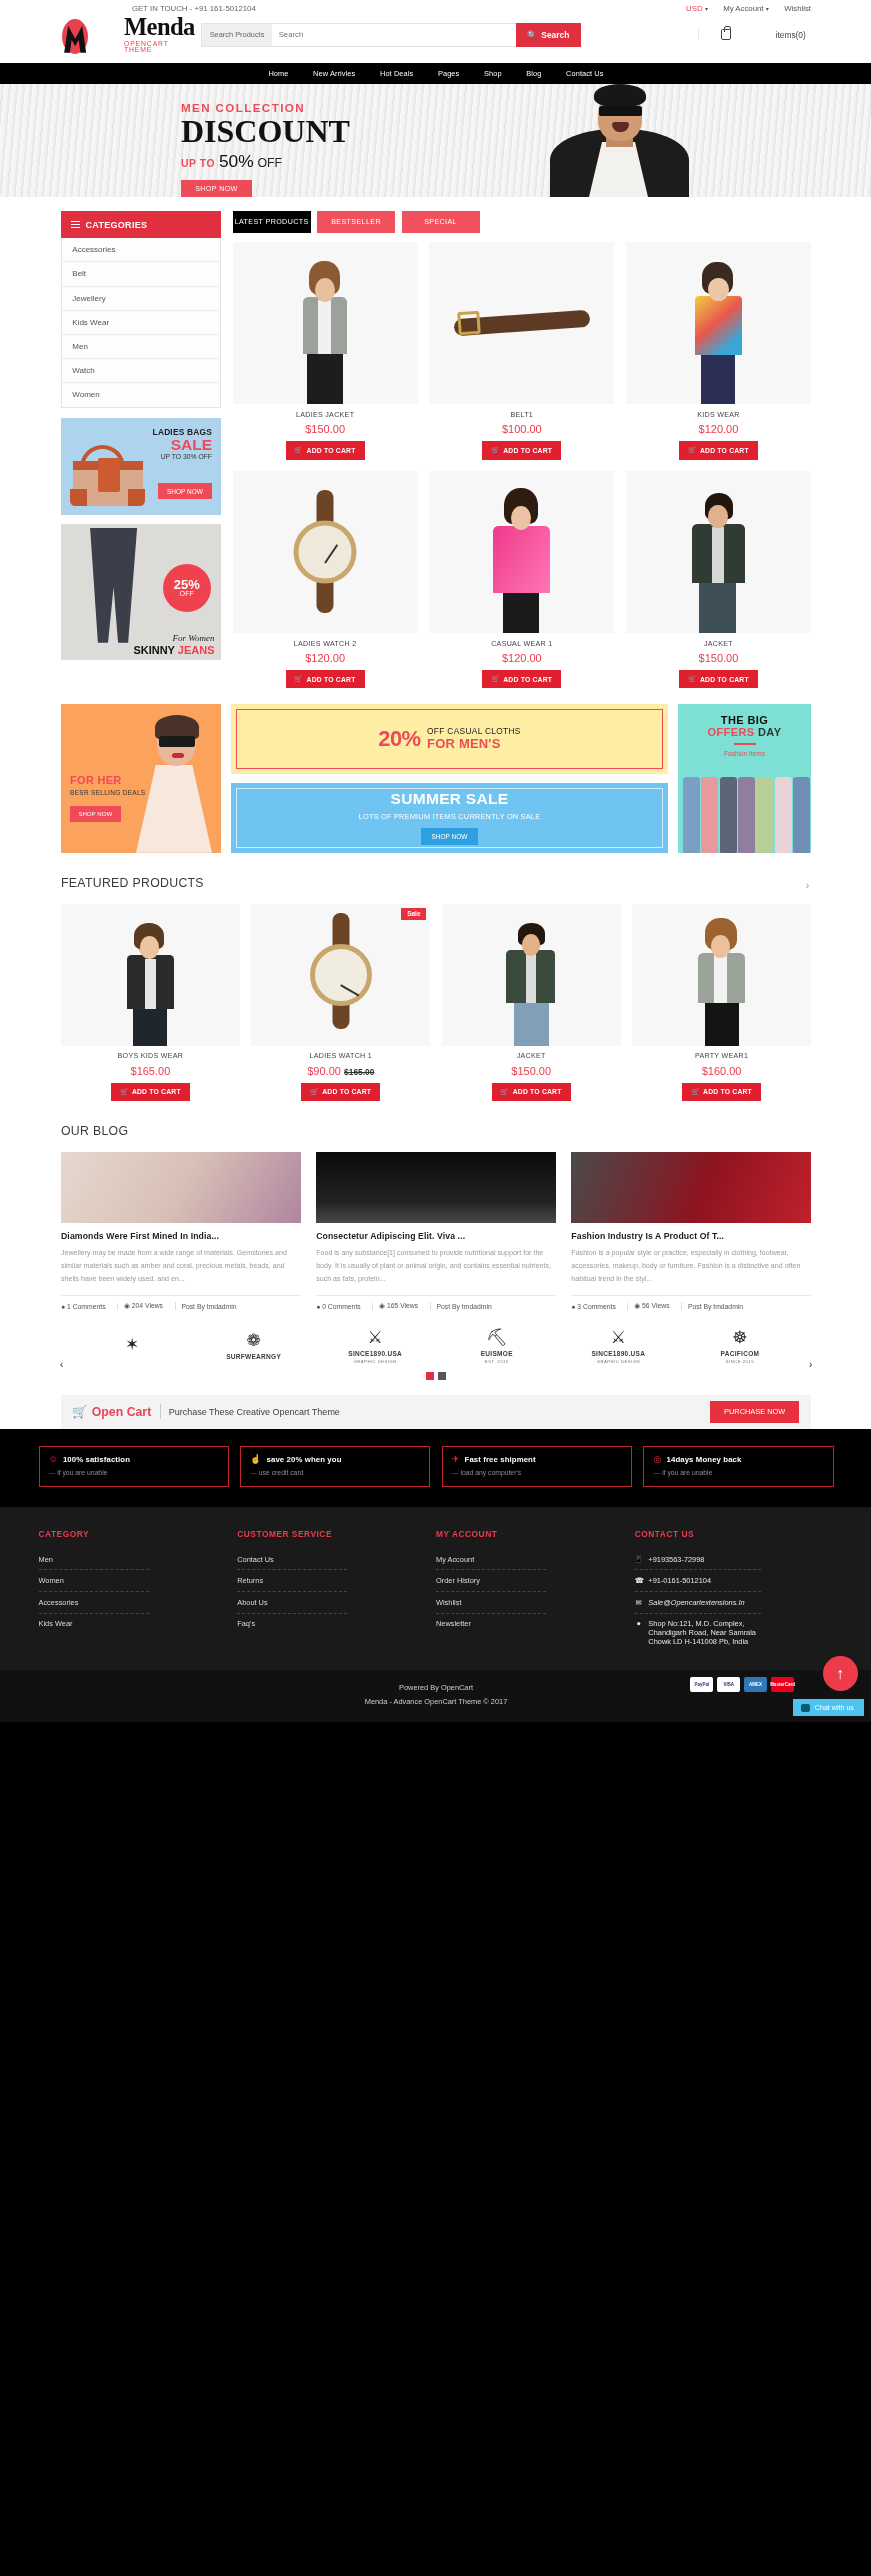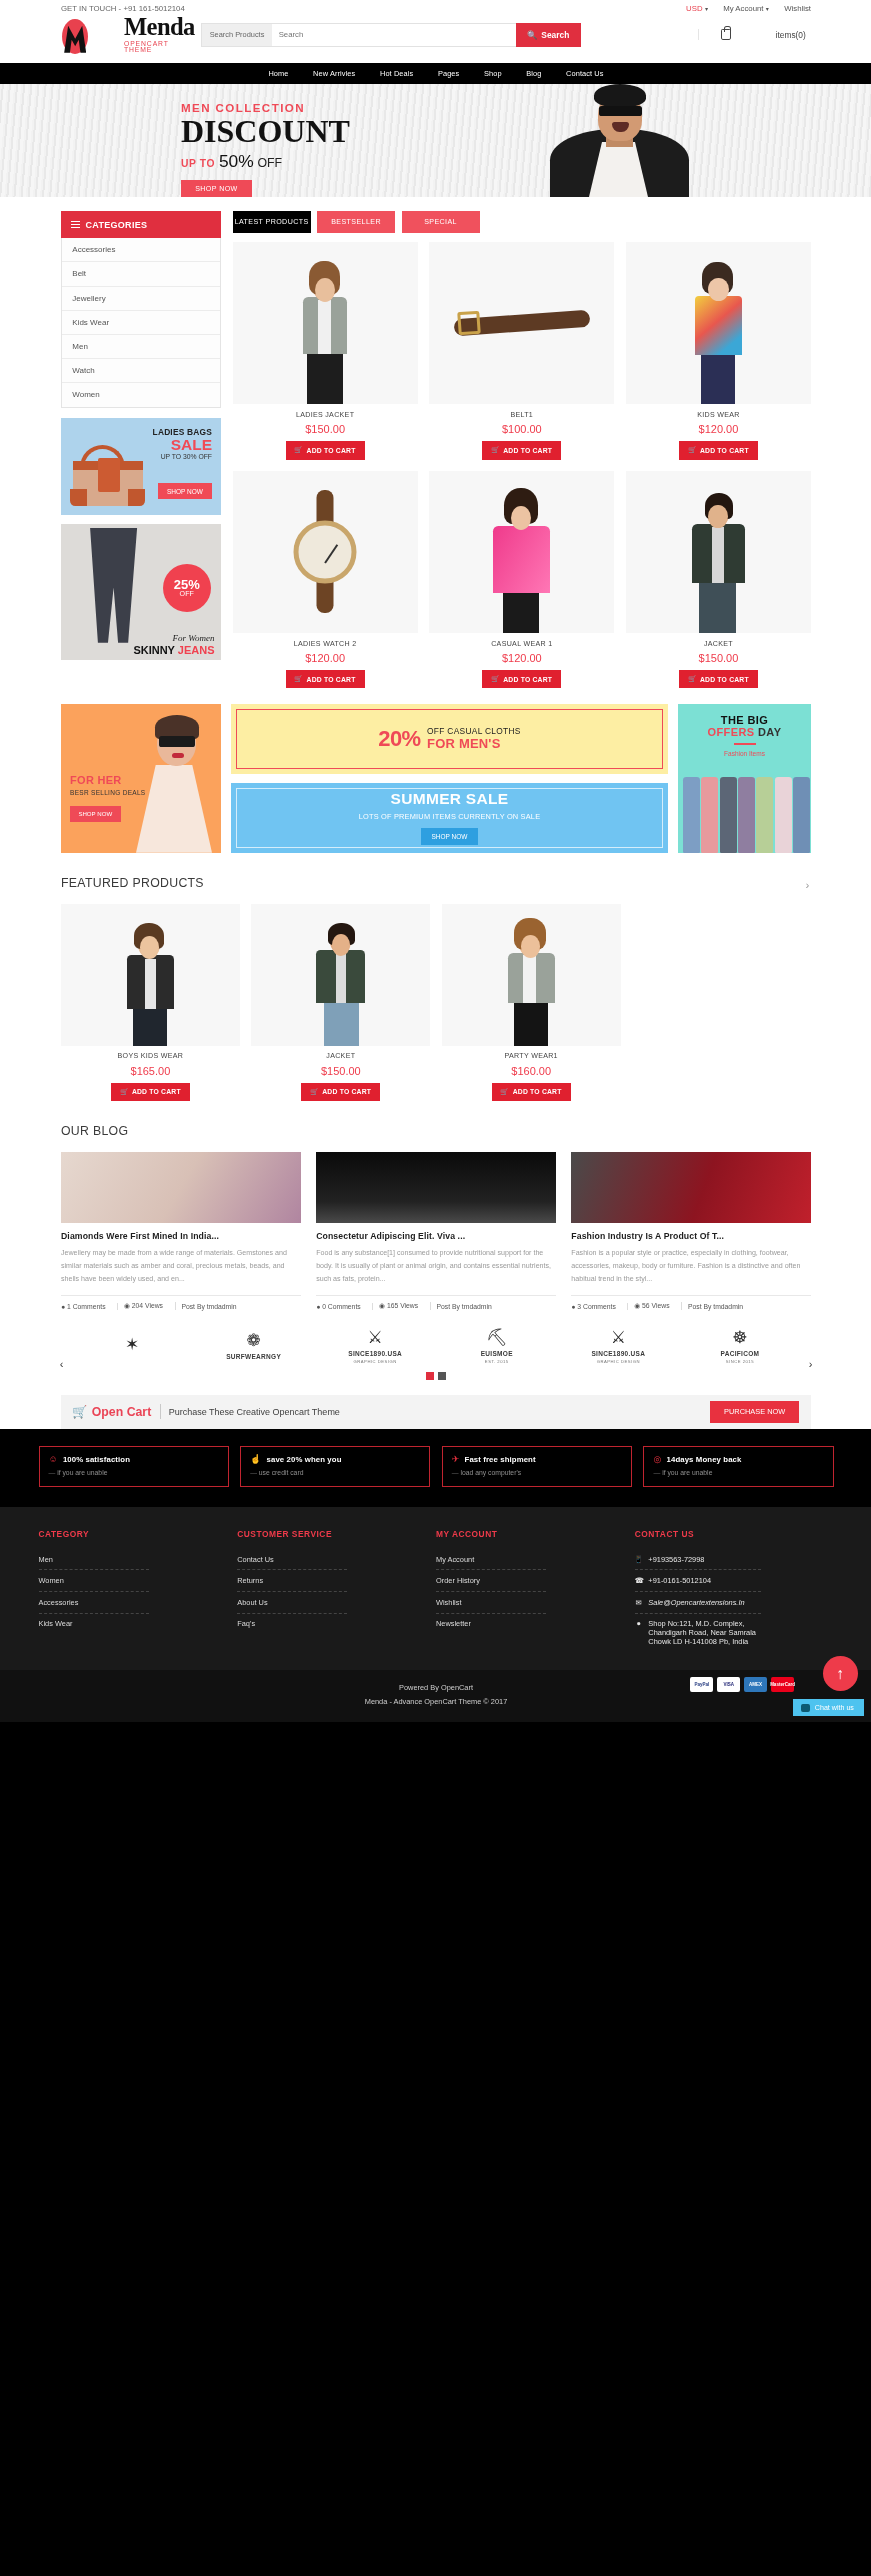--- a/index.html
+++ b/index.html
@@ -9,21 +9,21 @@
     font-family: "Liberation Sans", sans-serif;
     color: #333;
   }
   .page { width: 872px; background:#000; }
   .wrap { width: 872px; background:#fff; }
   .container { width: 750px; margin: 0 auto; }
 
   
   .topbar { background:#fff; padding:3.9px 0 0; }
   .topbar-inner { display:flex; align-items:center; font-size:7.8px; color:#555; }
-  .topbar-touch { color:#666; font-size:7.8px; }
+  .topbar-touch { margin-left:71px; color:#666; font-size:7.8px; }
   .topbar-right { margin-left:auto; display:flex; align-items:center; gap:14.2px; font-size:7.8px; }
   .topbar-usd { color:#e8414e; }
   .caret { font-size:5.2px; margin-left:1.3px; }
 
   
   .header { display:flex; align-items:center; padding:2.6px 0 9px; }
   .logo { width:136px; display:flex; align-items:flex-end;gap:33px; }
   .logo-mark {
     width:28.4px;height:35px;position:relative;margin-right:2.6px;
   }
@@ -579,20 +579,36 @@
           </div>
         </div>
         <div class="name">BOYS KIDS WEAR</div>
         <div class="price">$165.00</div>
         <button class="atc">
               <span>🛒</span>
               <span>ADD TO CART</span>
             </button>
       </div>
 
+      <div class="prod feat">
+        <div class="img">
+          <div class="sale-tag">Sale</div>
+          <div style="position:absolute;left:50%;top:9px;transform:translateX(-50%);width:17px;height:116px;background:#6d4424;border-radius:7.8px;"></div>
+          <div style="position:absolute;left:50%;top:50%;transform:translate(-50%,-50%);width:62px;height:62px;border-radius:50%;background:#f1ece0;border:5.8px solid #c9a66b;"></div>
+          <div style="position:absolute;left:50%;top:50%;transform:translate(-50%,-50%) rotate(120deg);width:1.9px;height:20.7px;background:#333;transform-origin:50% 100%;"></div>
+        </div>
+        <div class="name">LADIES WATCH 1</div>
+        <div class="price">
+          <span>$90.00</span><span class="old">$165.00</span>
+        </div>
+        <button class="atc">
+              <span>🛒</span>
+              <span>ADD TO CART</span>
+            </button>
+      </div>
 
       <div class="prod feat">
         <div class="img">
           <div class="fig" style="width:78px;height:136px;">
             <div style="position:absolute;bottom:0;left:22px;width:35px;height:48px;background:#7fa0b8;"></div>
             <div style="position:absolute;bottom:43px;left:14.2px;width:49px;height:53px;background:#3a4a3c;border-radius:4.5px 4.5px 0 0;"></div>
             <div style="position:absolute;bottom:43px;left:34px;width:10.3px;height:50px;background:#dcdcdc;"></div>
             <div class="f-head" style="bottom:92px;left:28.4px;width:20.7px;height:26px;background:#dfa97f;"></div>
             <div style="position:absolute;bottom:101px;left:26px;width:27px;height:22px;background:#241710;border-radius:48% 48% 20% 20%;"></div>
             <div class="f-head" style="bottom:90px;left:30px;width:18px;height:22px;background:#e4b188;"></div>

